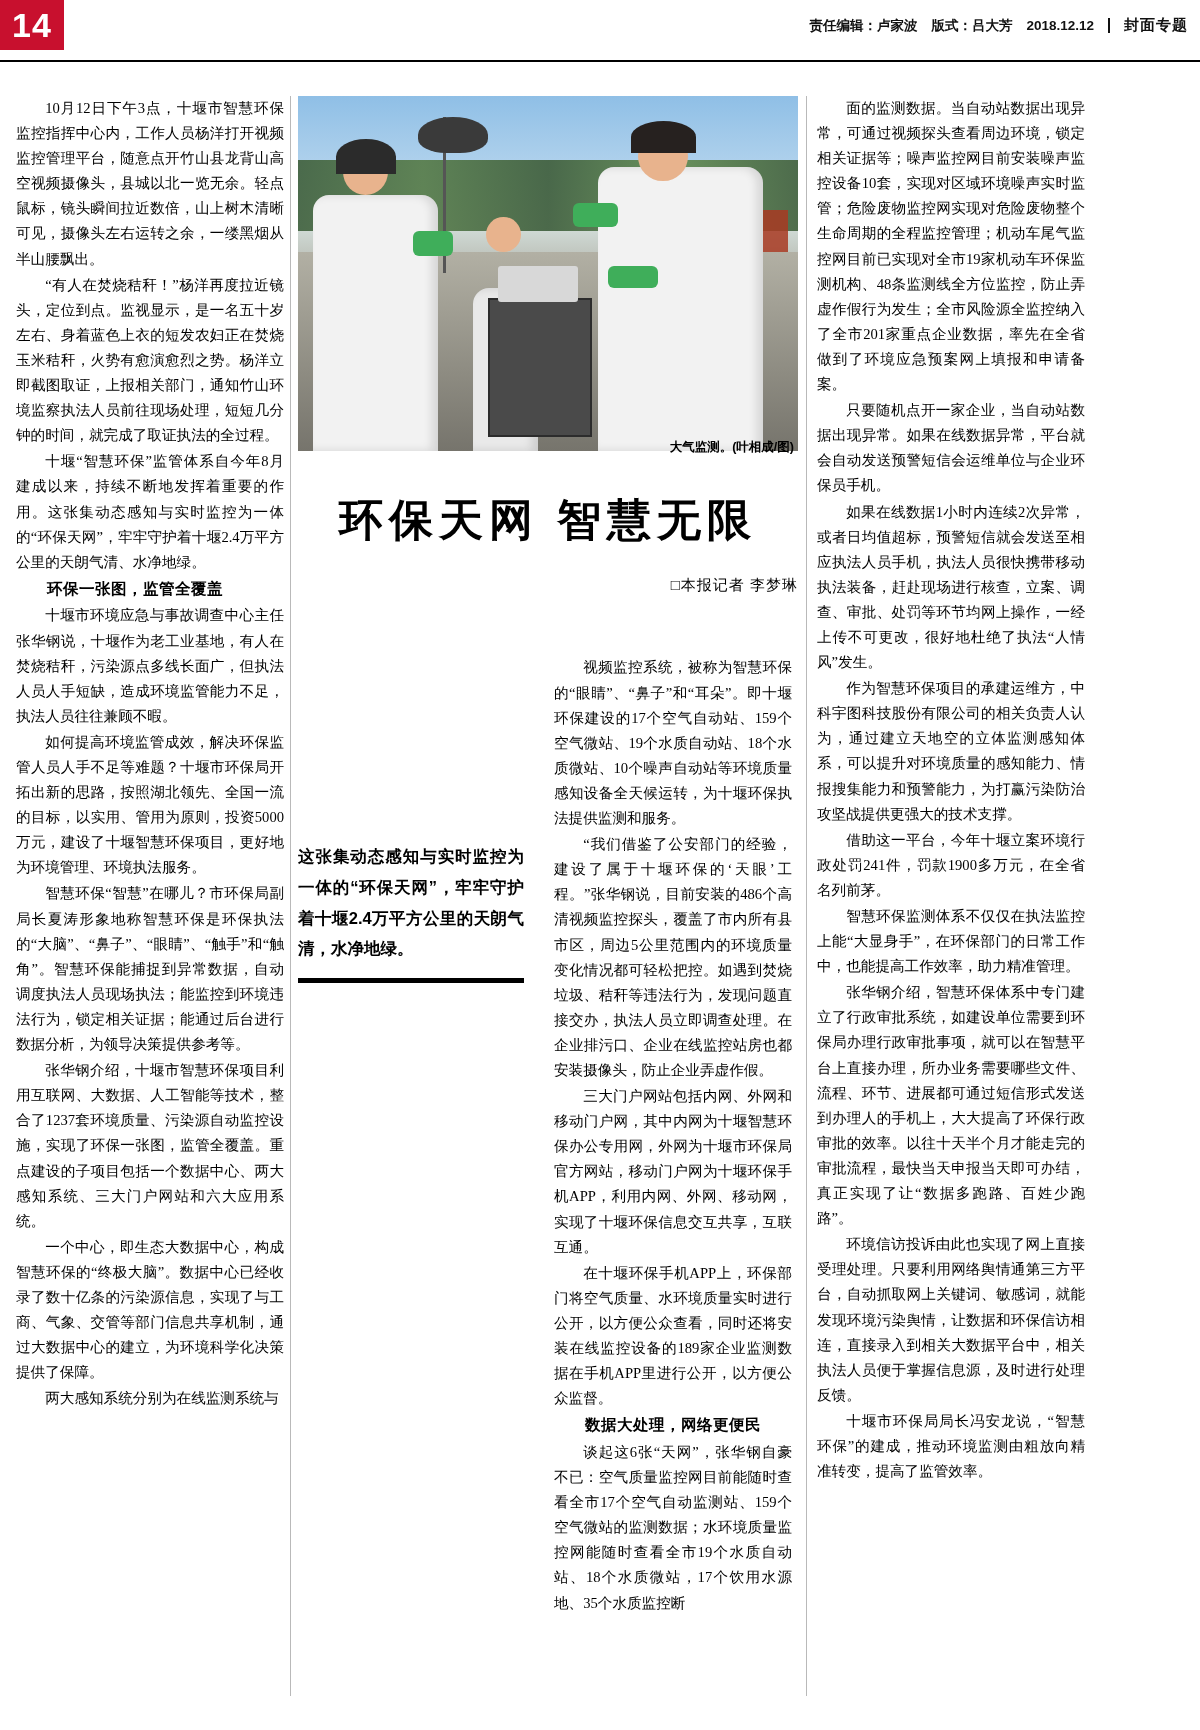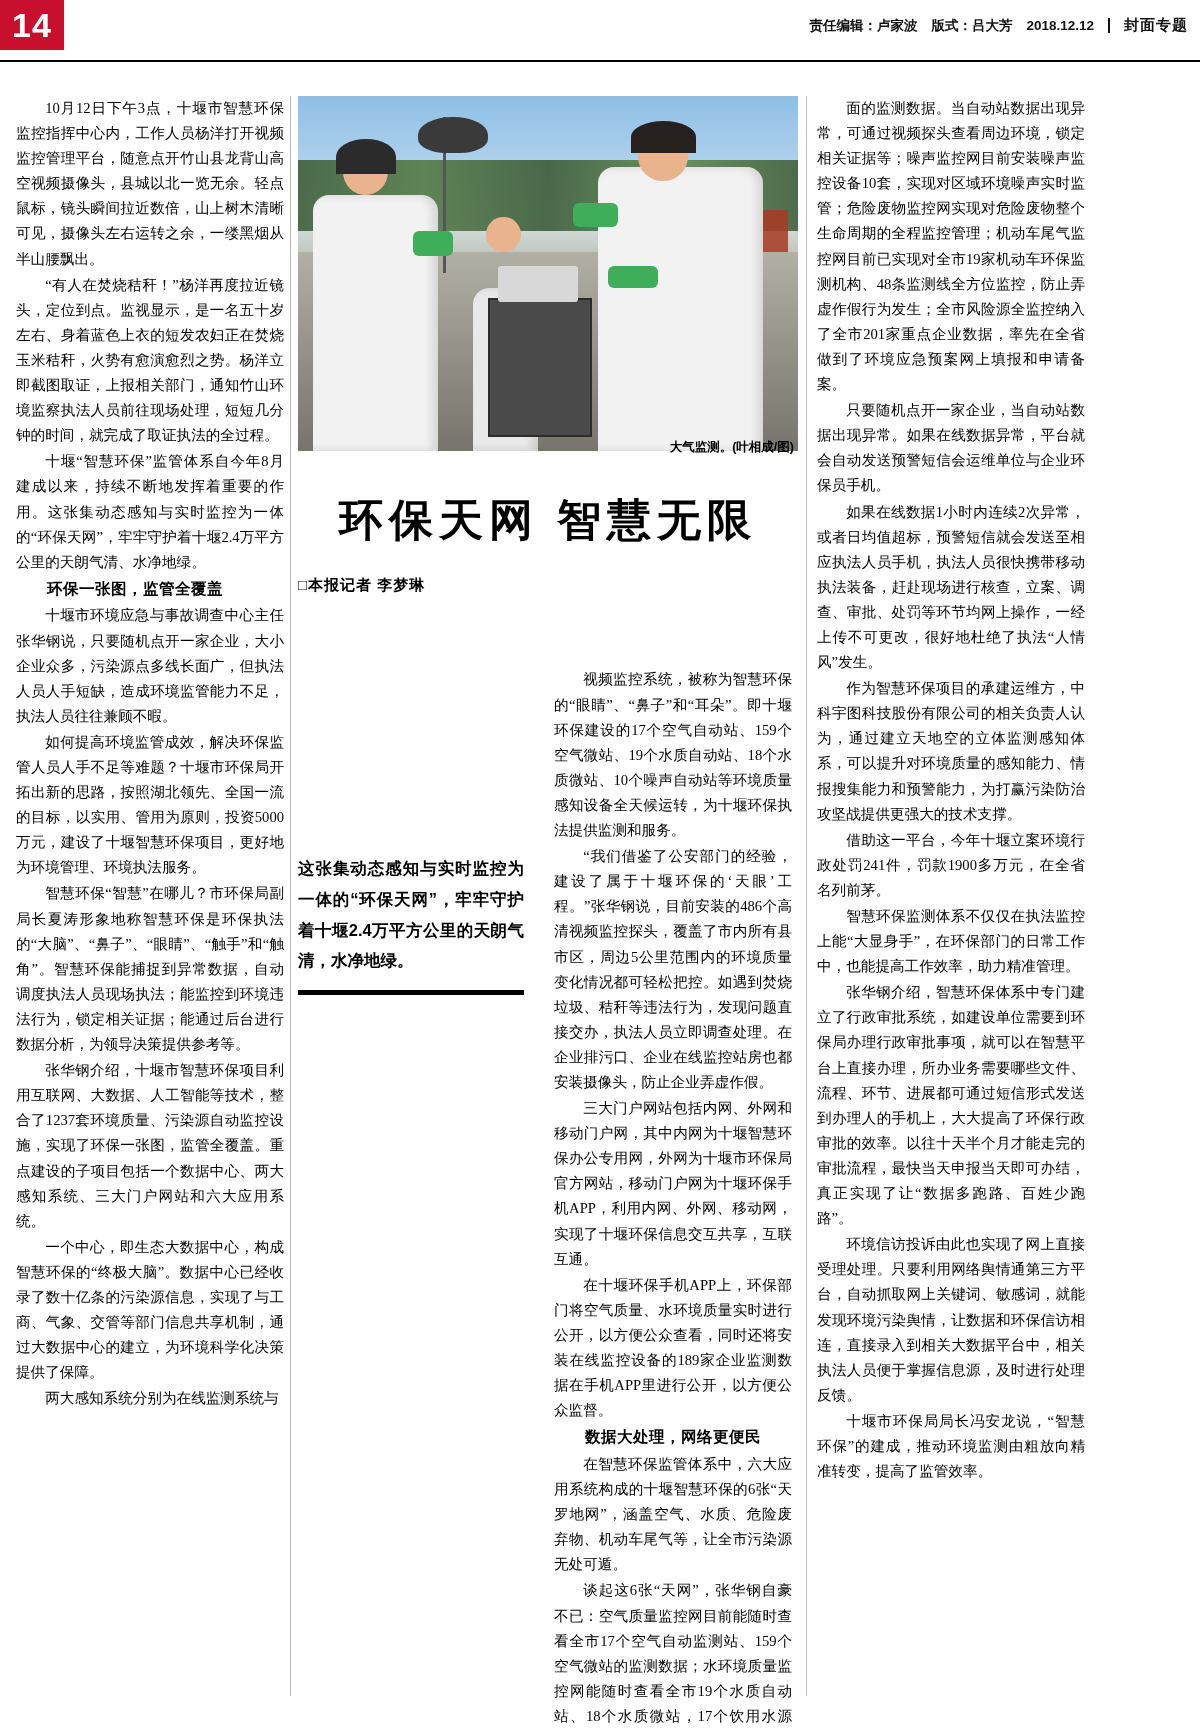--- a/index.html
+++ b/index.html
@@ -208,27 +208,26 @@
   .headline {
     text-align: center;
     font-family: "Liberation Sans", sans-serif;
     font-weight: bold;
     font-size: 44px;
     letter-spacing: 6px;
     margin: 26px 0 14px 0;
     text-indent: 0;
   }
   .byline {
-    text-align: left;
+    text-align: right;
     font-size: 15px;
     font-family: "Liberation Sans", sans-serif;
-    margin-bottom: 26px;
+    margin-bottom: 14px;
     text-indent: 0;
     letter-spacing: 1px;
-    font-weight: bold;
   }
 
   
   .inner-cols {
     position: relative;
     display: flex;
     gap: 30px;
   }
   .inner-left { width: 226px; position: relative; }
   .inner-right { width: 238px; margin-top: 44px; }
@@ -266,21 +265,21 @@
   </div>
 
   <div class="col-rule rule-a"></div>
   <div class="col-rule rule-b"></div>
 
   <div class="col col-1">
     <p>10月12日下午3点，十堰市智慧环保监控指挥中心内，工作人员杨洋打开视频监控管理平台，随意点开竹山县龙背山高空视频摄像头，县城以北一览无余。轻点鼠标，镜头瞬间拉近数倍，山上树木清晰可见，摄像头左右运转之余，一缕黑烟从半山腰飘出。</p>
     <p>“有人在焚烧秸秆！”杨洋再度拉近镜头，定位到点。监视显示，是一名五十岁左右、身着蓝色上衣的短发农妇正在焚烧玉米秸秆，火势有愈演愈烈之势。杨洋立即截图取证，上报相关部门，通知竹山环境监察执法人员前往现场处理，短短几分钟的时间，就完成了取证执法的全过程。</p>
     <p>十堰“智慧环保”监管体系自今年8月建成以来，持续不断地发挥着重要的作用。这张集动态感知与实时监控为一体的“环保天网”，牢牢守护着十堰2.4万平方公里的天朗气清、水净地绿。</p>
     <p class="subhead">环保一张图，监管全覆盖</p>
-    <p>十堰市环境应急与事故调查中心主任张华钢说，只要随机点开一家企业，大小企业众多，污染源点多线长面广，但执法人员人手短缺，造成环境监管能力不足，执法人员往往兼顾不暇。</p>
+    <p>十堰市环境应急与事故调查中心主任张华钢说，十堰作为老工业基地，有人在焚烧秸秆，污染源点多线长面广，但执法人员人手短缺，造成环境监管能力不足，执法人员往往兼顾不暇。</p>
     <p>如何提高环境监管成效，解决环保监管人员人手不足等难题？十堰市环保局开拓出新的思路，按照湖北领先、全国一流的目标，以实用、管用为原则，投资5000万元，建设了十堰智慧环保项目，更好地为环境管理、环境执法服务。</p>
     <p>智慧环保“智慧”在哪儿？市环保局副局长夏涛形象地称智慧环保是环保执法的“大脑”、“鼻子”、“眼睛”、“触手”和“触角”。智慧环保能捕捉到异常数据，自动调度执法人员现场执法；能监控到环境违法行为，锁定相关证据；能通过后台进行数据分析，为领导决策提供参考等。</p>
     <p>张华钢介绍，十堰市智慧环保项目利用互联网、大数据、人工智能等技术，整合了1237套环境质量、污染源自动监控设施，实现了环保一张图，监管全覆盖。重点建设的子项目包括一个数据中心、两大感知系统、三大门户网站和六大应用系统。</p>
     <p>一个中心，即生态大数据中心，构成智慧环保的“终极大脑”。数据中心已经收录了数十亿条的污染源信息，实现了与工商、气象、交管等部门信息共享机制，通过大数据中心的建立，为环境科学化决策提供了保障。</p>
     <p>两大感知系统分别为在线监测系统与</p>
   </div>
 
   <div class="col col-2">
 
     <div class="photo-wrap">
@@ -315,21 +314,20 @@
       <div class="inner-left">
         <div class="pullquote">这张集动态感知与实时监控为一体的“环保天网”，牢牢守护着十堰2.4万平方公里的天朗气清，水净地绿。</div>
         <div class="pullquote-rule"></div>
       </div>
       <div class="inner-right">
         <p>视频监控系统，被称为智慧环保的“眼睛”、“鼻子”和“耳朵”。即十堰环保建设的17个空气自动站、159个空气微站、19个水质自动站、18个水质微站、10个噪声自动站等环境质量感知设备全天候运转，为十堰环保执法提供监测和服务。</p>
         <p>“我们借鉴了公安部门的经验，建设了属于十堰环保的‘天眼’工程。”张华钢说，目前安装的486个高清视频监控探头，覆盖了市内所有县市区，周边5公里范围内的环境质量变化情况都可轻松把控。如遇到焚烧垃圾、秸秆等违法行为，发现问题直接交办，执法人员立即调查处理。在企业排污口、企业在线监控站房也都安装摄像头，防止企业弄虚作假。</p>
         <p>三大门户网站包括内网、外网和移动门户网，其中内网为十堰智慧环保办公专用网，外网为十堰市环保局官方网站，移动门户网为十堰环保手机APP，利用内网、外网、移动网，实现了十堰环保信息交互共享，互联互通。</p>
         <p>在十堰环保手机APP上，环保部门将空气质量、水环境质量实时进行公开，以方便公众查看，同时还将安装在线监控设备的189家企业监测数据在手机APP里进行公开，以方便公众监督。</p>
         <p class="subhead">数据大处理，网络更便民</p>
-        <p>在智慧环保监管体系中，六大应用系统构成的十堰智慧环保的6张“天罗地网”，涵盖空气、水质、危险废弃物、机动车尾气等，让全市污染源无处可遁。</p>
         <p>谈起这6张“天网”，张华钢自豪不已：空气质量监控网目前能随时查看全市17个空气自动监测站、159个空气微站的监测数据；水环境质量监控网能随时查看全市19个水质自动站、18个水质微站，17个饮用水源地、35个水质监控断</p>
       </div>
     </div>
   </div>
 
   <div class="col col-3">
     <p>面的监测数据。当自动站数据出现异常，可通过视频探头查看周边环境，锁定相关证据等；噪声监控网目前安装噪声监控设备10套，实现对区域环境噪声实时监管；危险废物监控网实现对危险废物整个生命周期的全程监控管理；机动车尾气监控网目前已实现对全市19家机动车环保监测机构、48条监测线全方位监控，防止弄虚作假行为发生；全市风险源全监控纳入了全市201家重点企业数据，率先在全省做到了环境应急预案网上填报和申请备案。</p>
     <p>只要随机点开一家企业，当自动站数据出现异常。如果在线数据异常，平台就会自动发送预警短信会运维单位与企业环保员手机。</p>
     <p>如果在线数据1小时内连续2次异常，或者日均值超标，预警短信就会发送至相应执法人员手机，执法人员很快携带移动执法装备，赶赴现场进行核查，立案、调查、审批、处罚等环节均网上操作，一经上传不可更改，很好地杜绝了执法“人情风”发生。</p>
     <p>作为智慧环保项目的承建运维方，中科宇图科技股份有限公司的相关负责人认为，通过建立天地空的立体监测感知体系，可以提升对环境质量的感知能力、情报搜集能力和预警能力，为打赢污染防治攻坚战提供更强大的技术支撑。</p>

